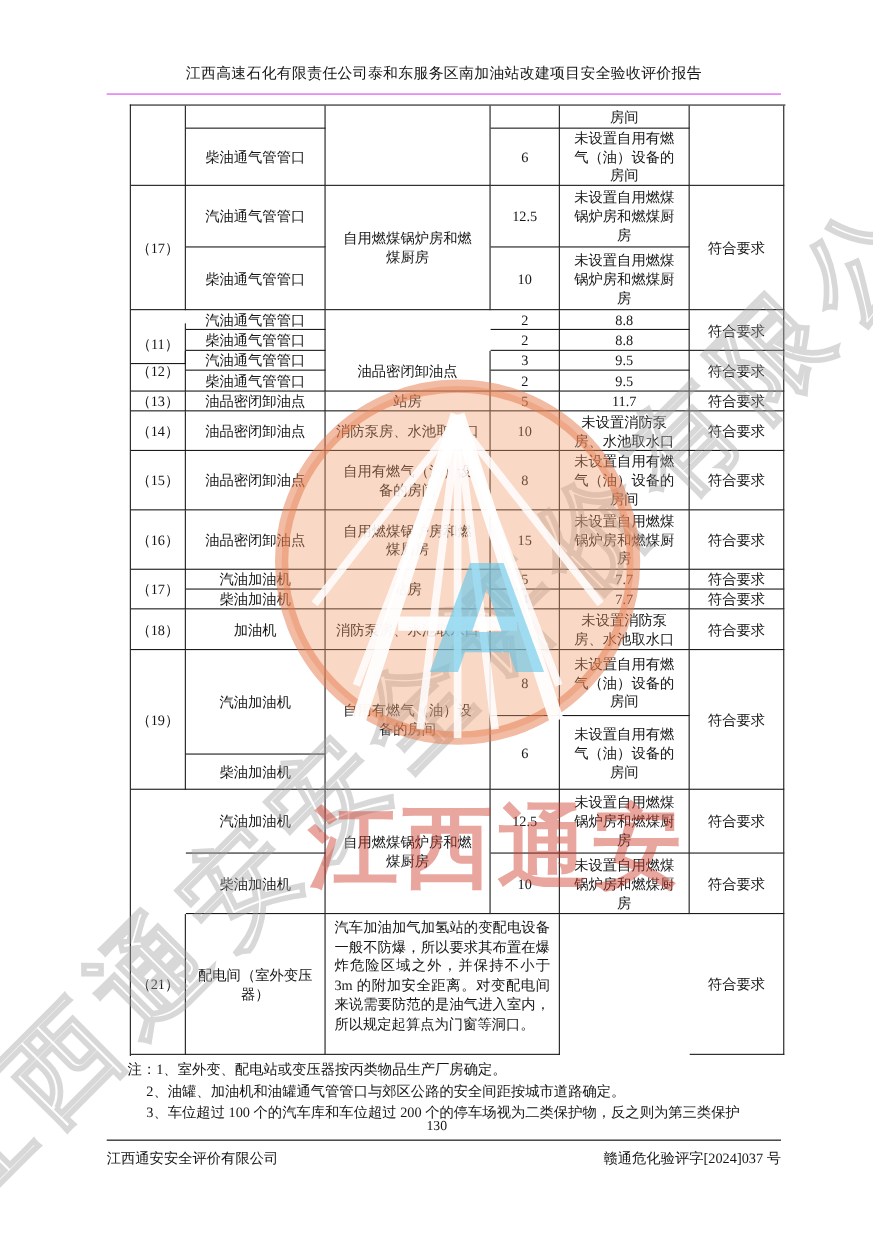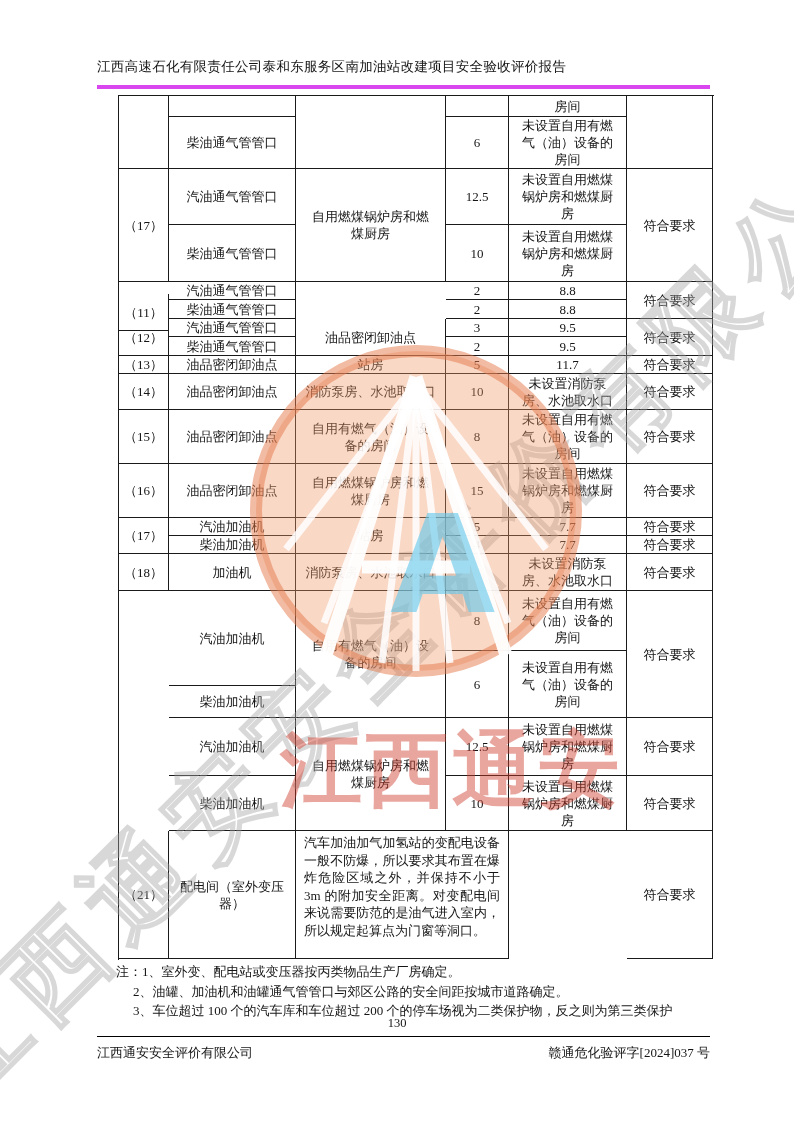--- a/index.html
+++ b/index.html
@@ -1,21 +1,21 @@
 <!DOCTYPE html>
 <html><head>
 <meta charset="utf-8">
 <style>
   html,body{margin:0;padding:0;background:#e9e9e9;}
   .page{position:relative;width:794px;height:1123px;background:#ffffff;margin:0 auto;
         font-family:"Liberation Serif","DejaVu Serif",serif;color:#151515;overflow:hidden;}
 
   
-  .header{position:absolute;left:97px;top:58px;width:613px;text-align:left;
-          font-size:13.5px;letter-spacing:.3px;padding-bottom:9px;border-bottom:4px solid #d946ef;z-index:10;}
+  .header{position:absolute;left:97px;top:58px;width:613px;text-align:center;
+          font-size:13.5px;letter-spacing:.3px;padding-bottom:9px;border-bottom:1px solid #d946ef;z-index:10;}
 
   
   .wm-diag{position:absolute;left:-330px;top:533px;width:1510px;text-align:center;
            font-size:100px;font-weight:bold;letter-spacing:14px;white-space:nowrap;
            color:transparent;-webkit-text-stroke:2px rgba(163,163,163,.42);
            transform:rotate(-45deg);pointer-events:none;z-index:14;
            font-family:"Liberation Sans","DejaVu Sans",sans-serif;}
   .stamp{position:absolute;left:240px;top:325px;pointer-events:none;z-index:15;}
   .blueA{position:absolute;left:390px;top:497px;font-size:136px;line-height:1;font-weight:bold;
          color:rgba(100,200,235,.62);z-index:16;pointer-events:none;
@@ -153,20 +153,21 @@
     <div class="tc" style="left:508px;top:422px;width:86px;height:18px">符合要求</div>
     <div class="tc" style="left:508px;top:440px;width:86px;height:18px">符合要求</div>
 
     <div class="tc" style="left:0;top:458px;width:50px;height:37px">（18）</div>
     <div class="tc" style="left:50px;top:458px;width:127px;height:37px">加油机</div>
     <div class="tc" style="left:177px;top:458px;width:150px;height:37px">消防泵房、水池取水口</div>
     <div class="tc" style="left:327px;top:458px;width:63px;height:37px">6</div>
     <div class="tc p10" style="left:390px;top:458px;width:118px;height:37px">未设置消防泵房、水池取水口</div>
     <div class="tc" style="left:508px;top:458px;width:86px;height:37px">符合要求</div>
 
+    <div class="tc" style="left:0;top:495px;width:50px;height:127px">（19）</div>
     <div class="tc" style="left:50px;top:495px;width:127px;height:95px">汽油加油机</div>
     <div class="tc" style="left:50px;top:590px;width:127px;height:32px">柴油加油机</div>
     <div class="tc p10" style="left:177px;top:495px;width:150px;height:127px">自用有燃气（油）设备的房间</div>
     <div class="tc" style="left:327px;top:495px;width:63px;height:60px">8</div>
     <div class="tc" style="left:327px;top:555px;width:63px;height:67px">6</div>
     <div class="tc p10" style="left:390px;top:495px;width:118px;height:60px">未设置自用有燃气（油）设备的房间</div>
     <div class="tc p10" style="left:390px;top:555px;width:118px;height:67px">未设置自用有燃气（油）设备的房间</div>
     <div class="tc" style="left:508px;top:495px;width:86px;height:127px">符合要求</div>
 
     <div class="tc" style="left:50px;top:622px;width:127px;height:58px">汽油加油机</div>

